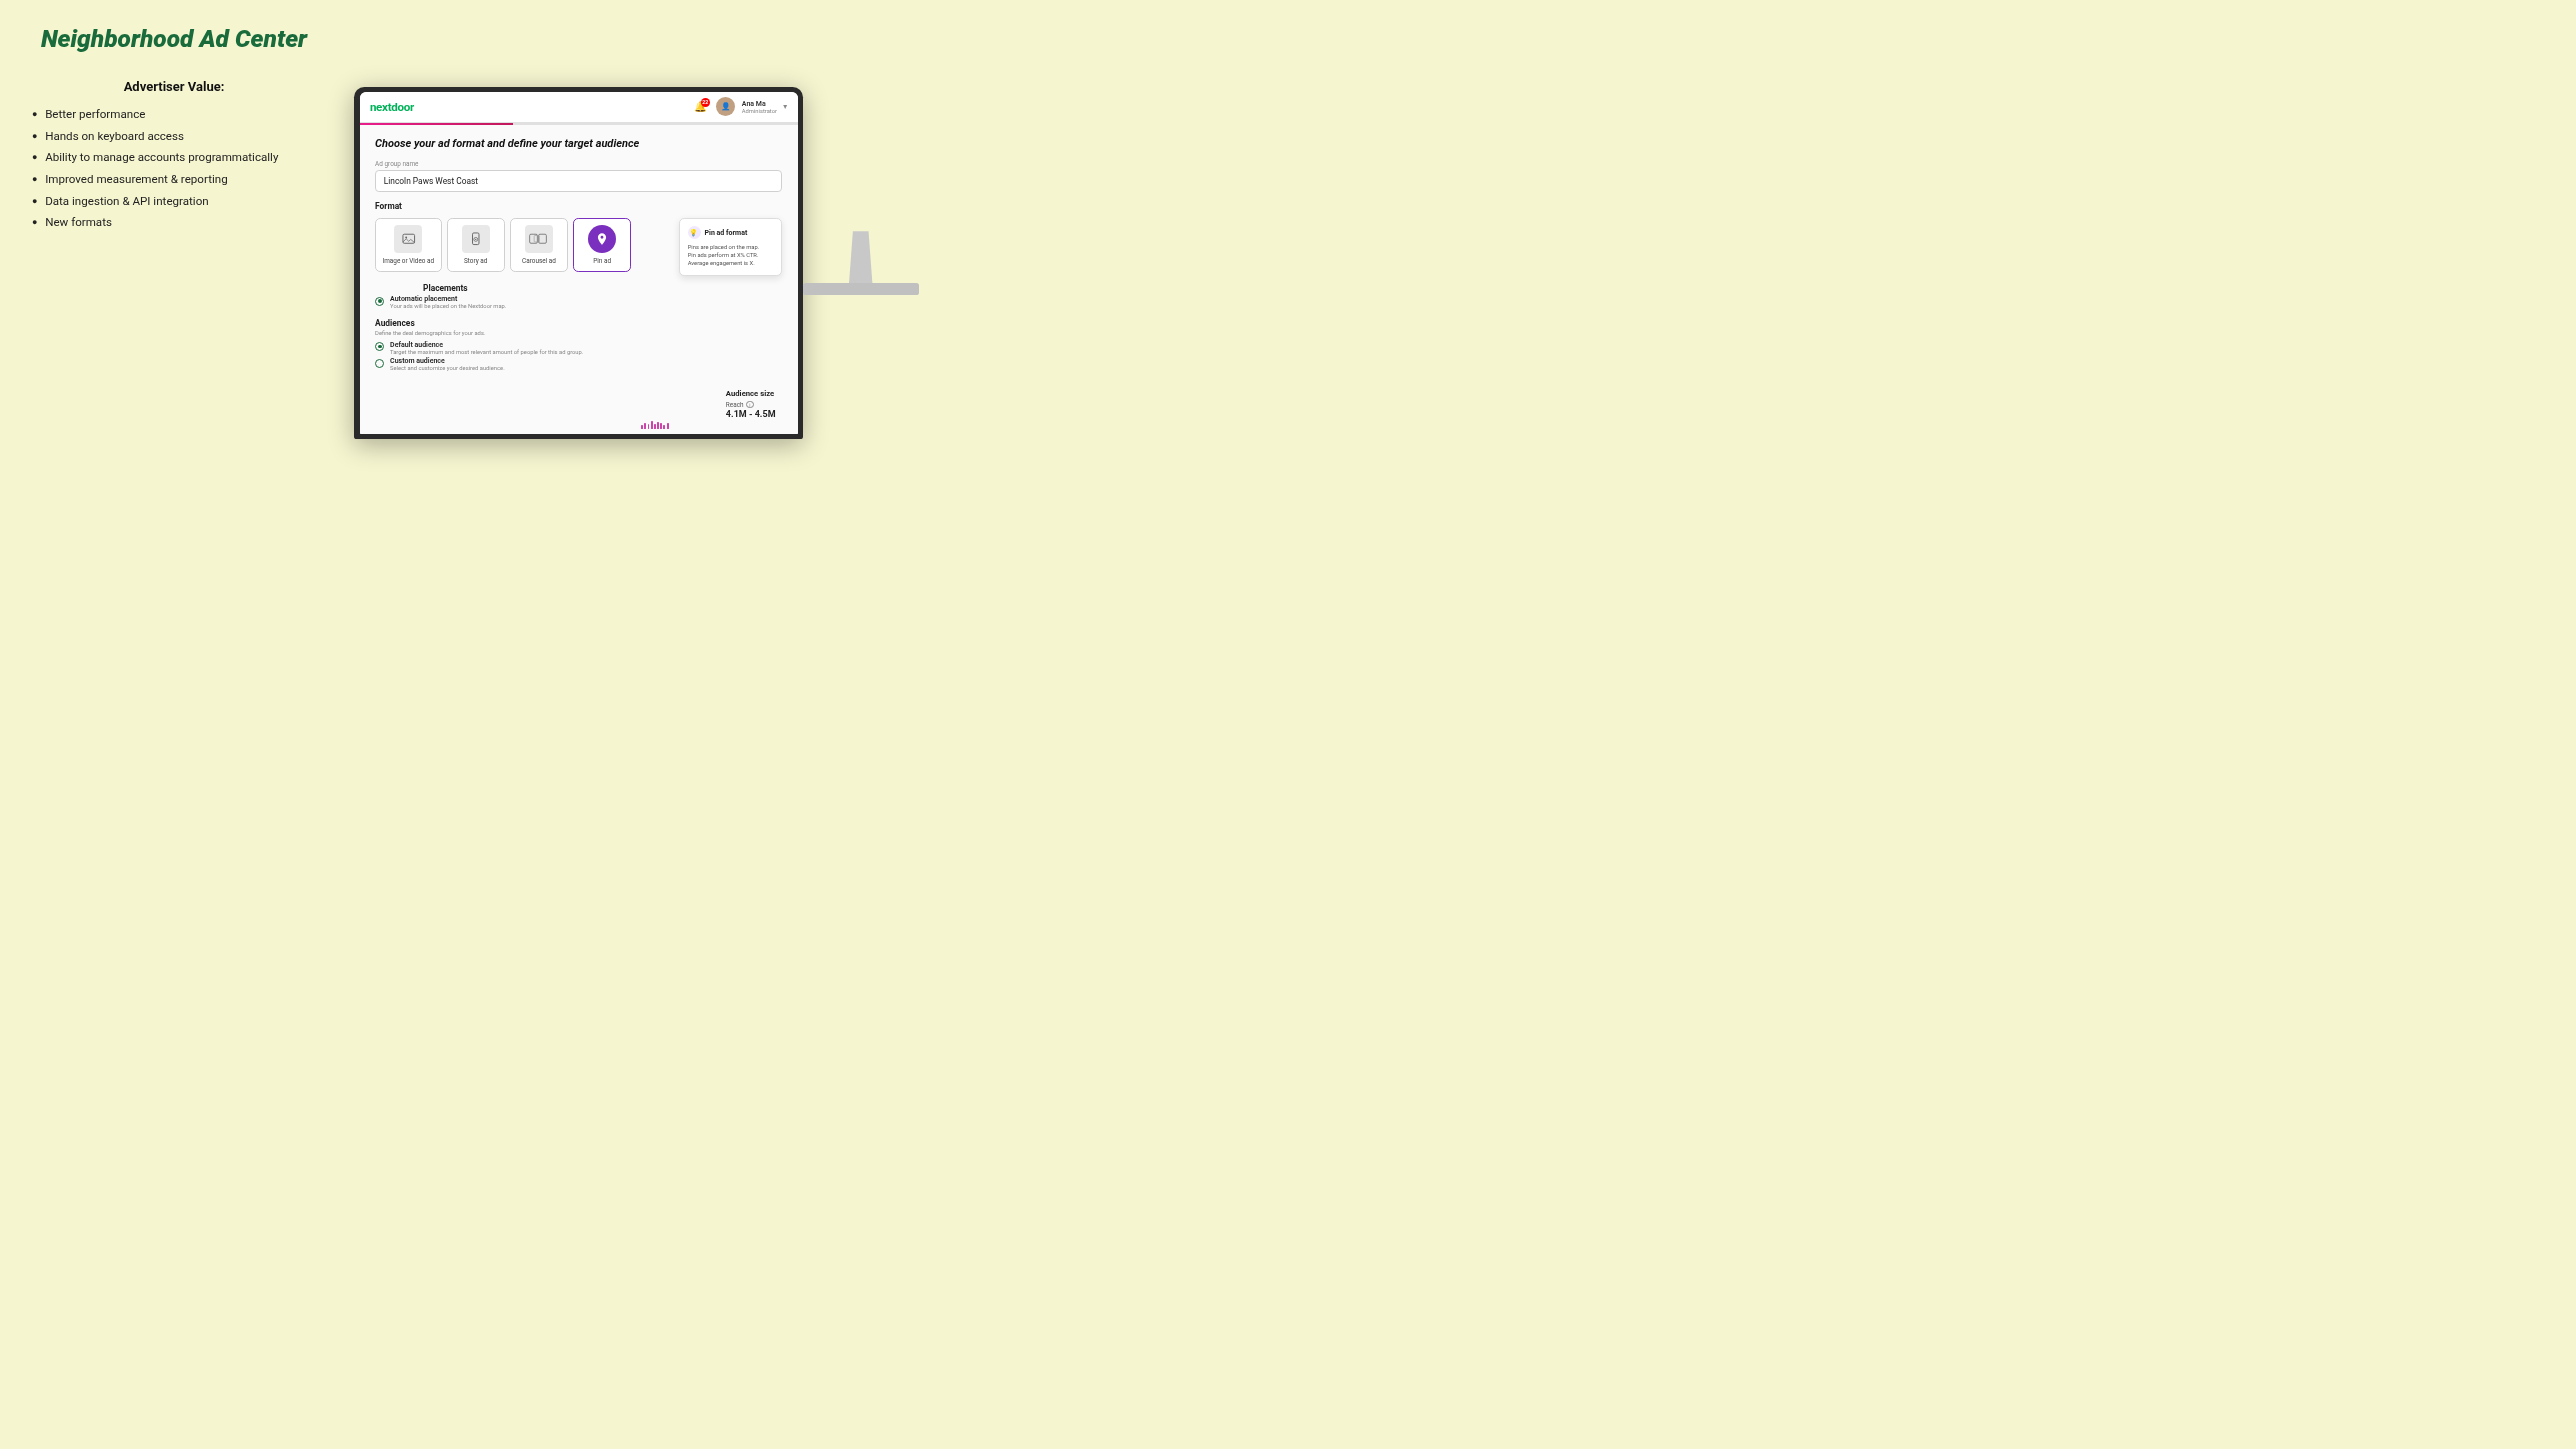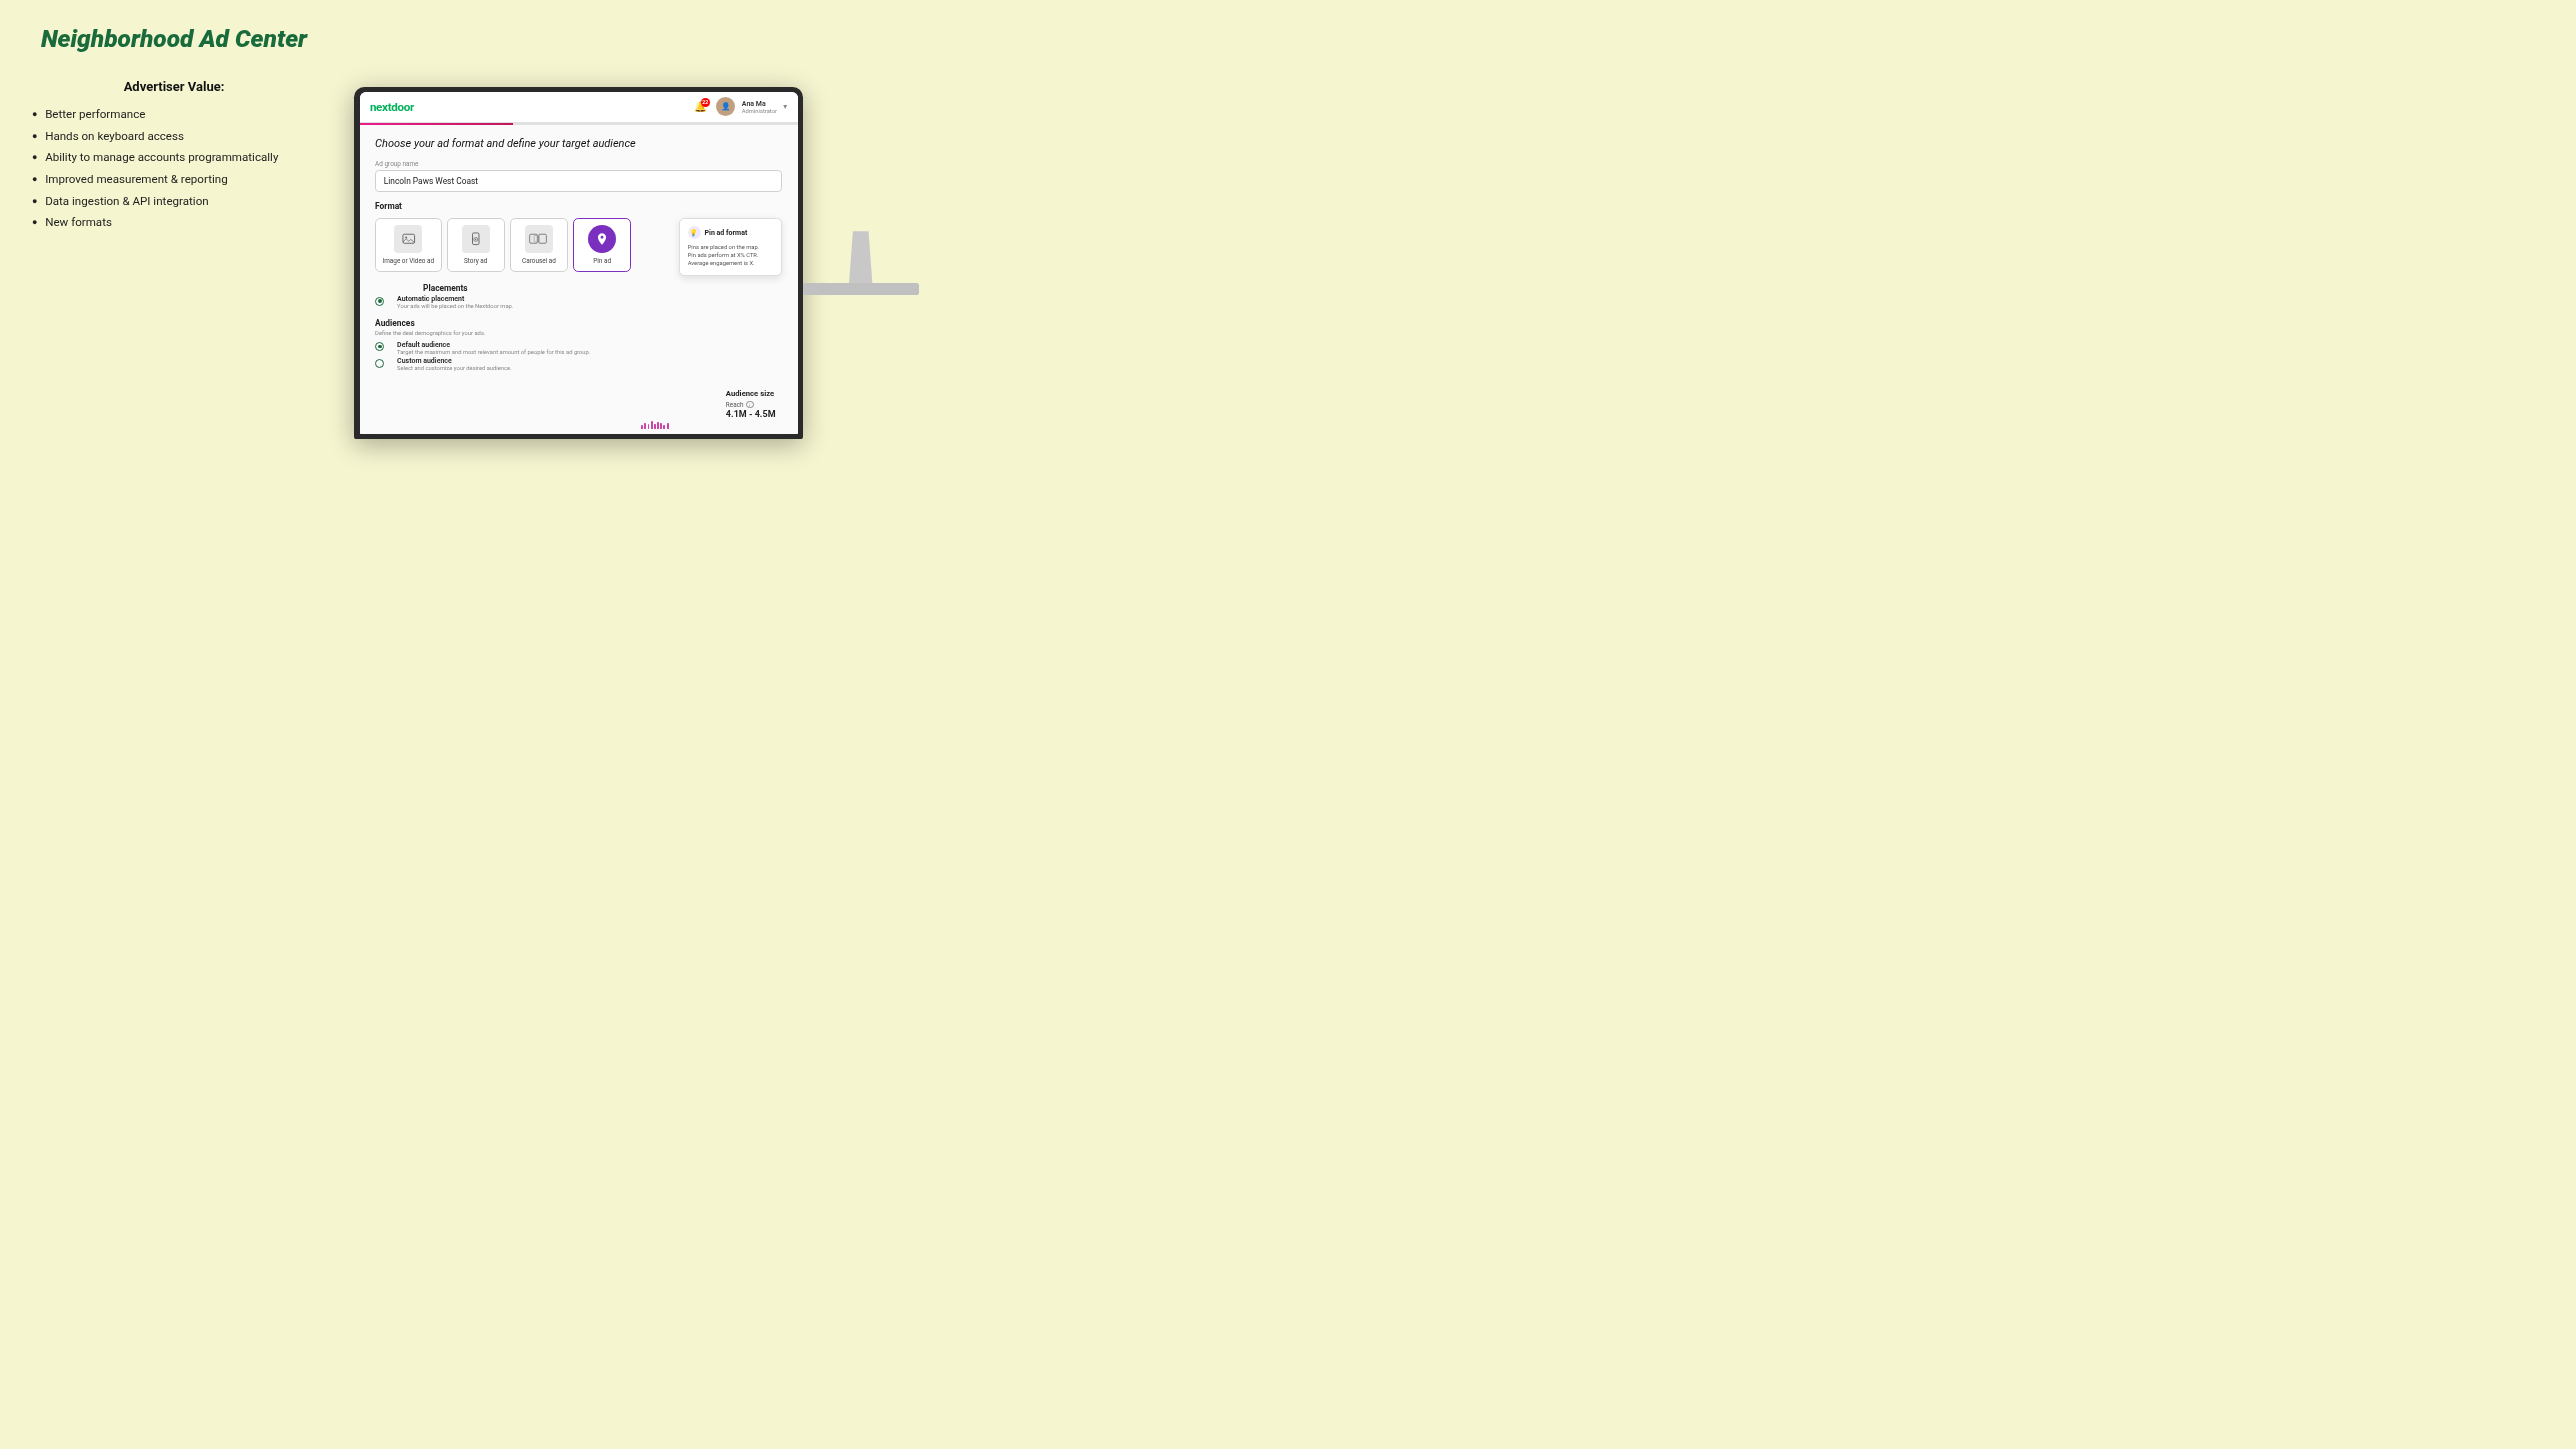--- a/index.html
+++ b/index.html
@@ -177,21 +177,21 @@
     
     .ad-center-content {
       padding: 11.6px 15.5px 13px;
       background: #fafafa;
       min-height: 309px;
       position: relative;
     }
 
     .ad-format-title {
       font-size: 11px;
-      font-weight: 400;
+      font-weight: 700;
       font-style: italic;
       color: #111;
       margin-bottom: 10.3px;
     }
 
     
     .form-field {
       margin-bottom: 9px;
     }
 
@@ -323,21 +323,21 @@
       font-size: 8.4px;
       font-weight: 700;
       color: #222;
       margin-bottom: 2.6px;
       margin-left: 48px;
     }
 
     .radio-option {
       display: flex;
       align-items: flex-start;
-      gap: 13px;
+      gap: 6px;
       margin-bottom: 2.6px;
     }
 
     .radio-circle {
       width: 9px;
       height: 9px;
       border-radius: 50%;
       border: 1.3px solid #1a6b3c;
       flex-shrink: 0;
       margin-top: 1.3px;

